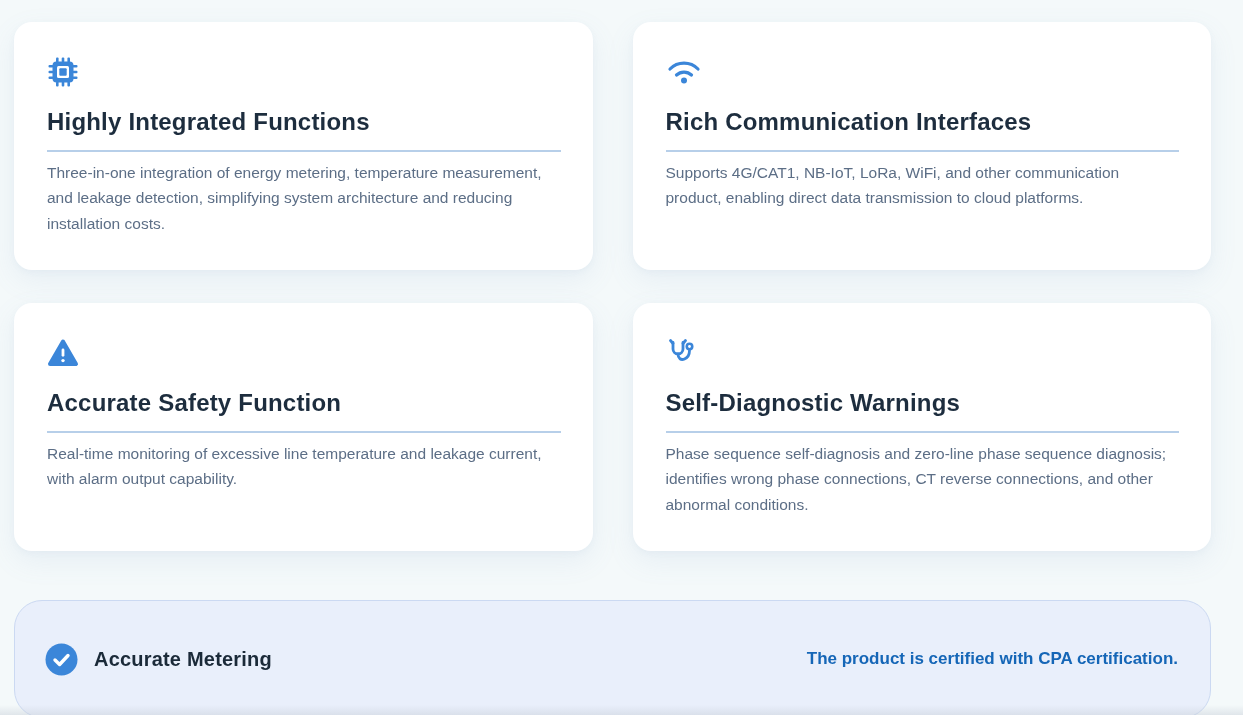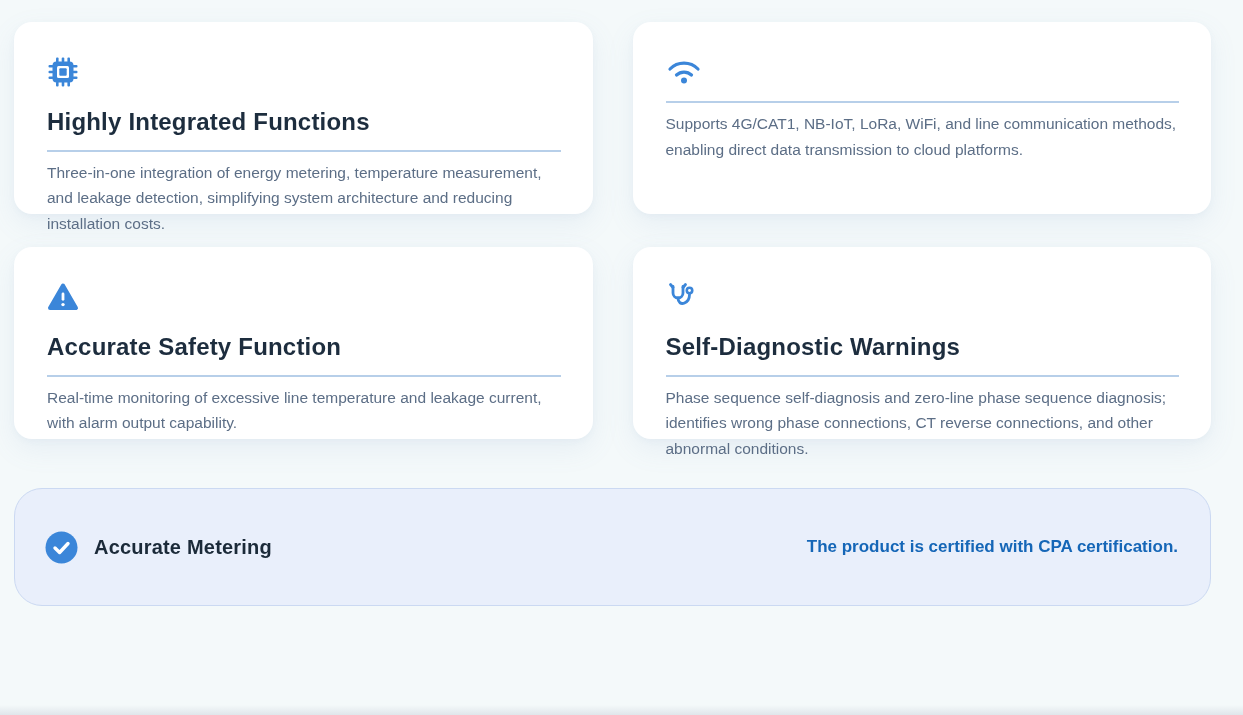--- a/index.html
+++ b/index.html
@@ -19,21 +19,21 @@
     padding: 22px 32px 0 14px;
   }
   .cards-grid {
     display: grid;
     grid-template-columns: 1fr 1fr;
     column-gap: 40px;
     row-gap: 33px;
   }
   .feature-card {
     box-sizing: border-box;
-    height: 192px;
+    height: 248px;
     background: #ffffff;
     border-radius: 18px;
     box-shadow: 0 10px 28px rgba(120, 150, 195, 0.10), 0 2px 6px rgba(120,150,195,0.06);
     padding: 34px 32px 0 33px;
   }
   .card-icon {
     width: 34px;
     height: 32px;
     display: block;
   }
@@ -130,22 +130,23 @@
     <div class="feature-card">
       <span class="card-icon">
         <svg width="36" height="30" viewBox="0 0 36 30">
           <g stroke="#3b86d9" stroke-width="3.2" fill="none" stroke-linecap="round">
             <path d="M4 13 A 19.5 19.5 0 0 1 32 13"></path>
             <path d="M10.5 19 A 11 11 0 0 1 25.5 19"></path>
           </g>
           <circle cx="18" cy="24.5" r="3" fill="#3b86d9"></circle>
         </svg>
       </span>
+      <h2 class="card-title">Rich Communication Interfaces</h2>
       <hr class="card-divider">
-      <p class="card-body">Supports 4G/CAT1, NB-IoT, LoRa, WiFi, and line communication methods, enabling direct data transmission to cloud platforms.</p>
+      <p class="card-body">Supports 4G/CAT1, NB-IoT, LoRa, WiFi, and other communication product, enabling direct data transmission to cloud platforms.</p>
     </div>
 
     <div class="feature-card">
       <span class="card-icon">
         <svg width="32" height="32" viewBox="0 0 32 32">
           <path d="M16 4.5 L29 27 H3 Z" fill="#3b86d9" stroke="#3b86d9" stroke-width="4" stroke-linejoin="round"></path>
           <rect x="14.6" y="11.5" width="2.8" height="8.2" rx="1.4" fill="#ffffff"></rect>
           <circle cx="16" cy="23.6" r="1.7" fill="#ffffff"></circle>
         </svg>
       </span>

